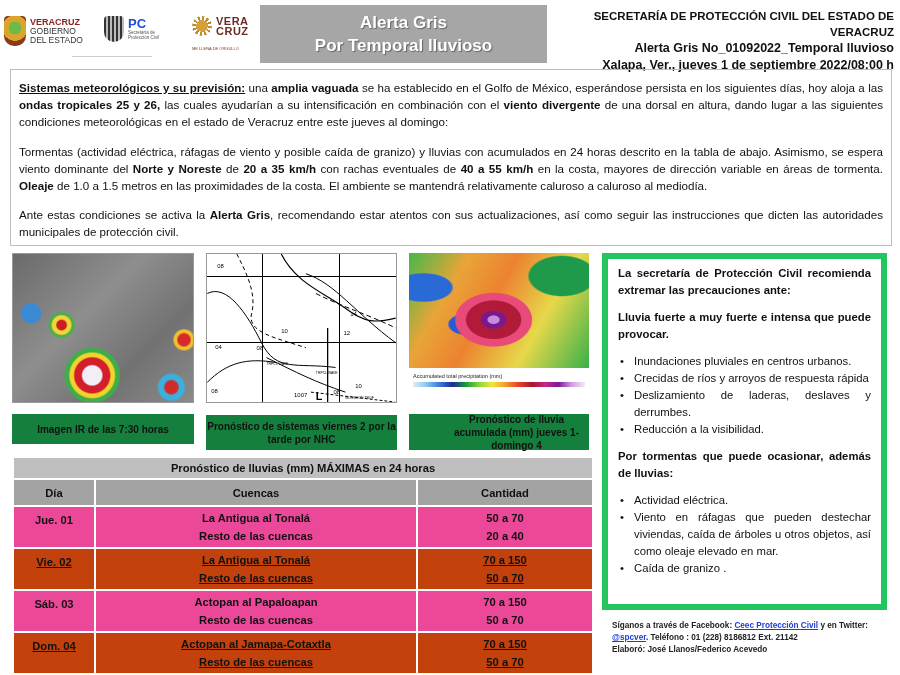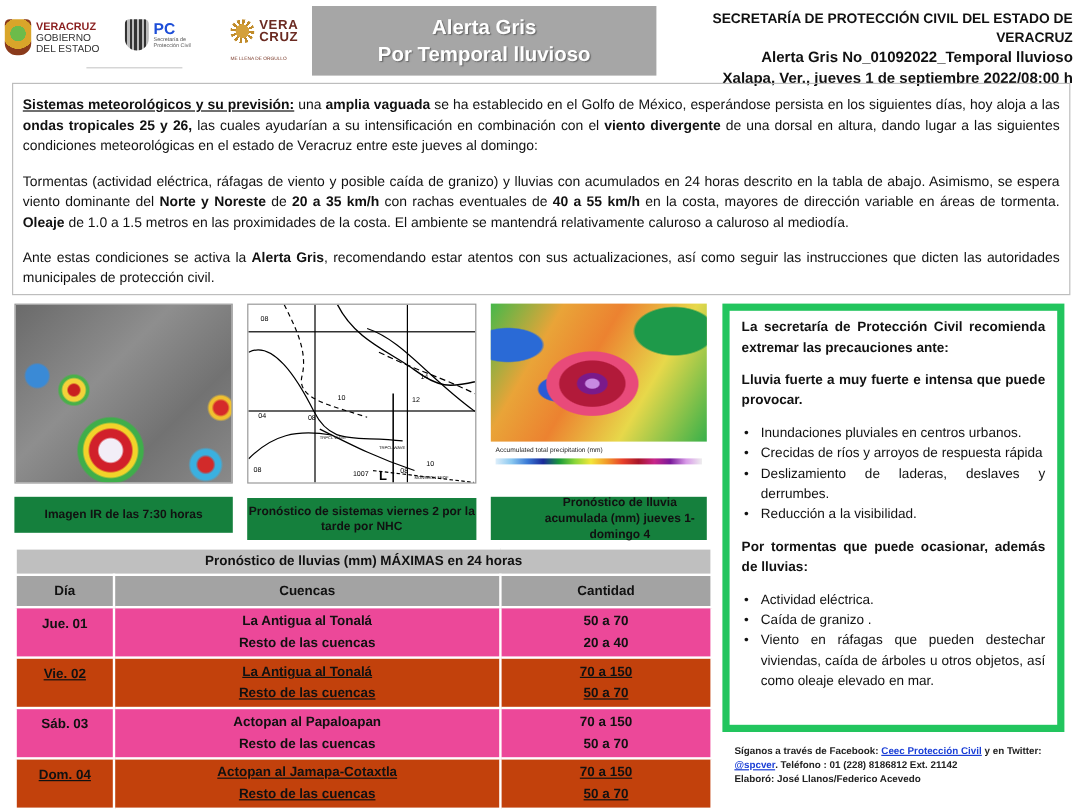--- a/index.html
+++ b/index.html
@@ -244,21 +244,21 @@
   <div class="hd">Lluvia fuerte a muy fuerte e intensa que puede provocar.</div>
   <ul>
     <li>Inundaciones pluviales en centros urbanos.</li>
     <li>Crecidas de ríos y arroyos de respuesta rápida</li>
     <li>Deslizamiento de laderas, deslaves y derrumbes.</li>
     <li>Reducción a la visibilidad.</li>
   </ul>
   <div class="hd">Por tormentas que puede ocasionar, además de lluvias:</div>
   <ul>
     <li>Actividad eléctrica.</li>
+    <li>Viento en ráfagas que pueden destechar viviendas, caída de árboles u otros objetos, así como oleaje elevado en mar.</li>
     <li>Caída de granizo .</li>
-    <li>Viento en ráfagas que pueden destechar viviendas, caída de árboles u otros objetos, así como oleaje elevado en mar.</li>
   </ul>
 </div>
 
 <div class="abs footer">
   <span>Síganos a través de Facebook: </span><a>Ceec Protección Civil</a><span>  y en Twitter: </span><a>@spcver</a><span>.  Teléfono : 01 (228) 8186812 Ext. 21142</span><br>
   <span>Elaboró: José Llanos/Federico Acevedo</span>
 </div>
 
 </body></html>

